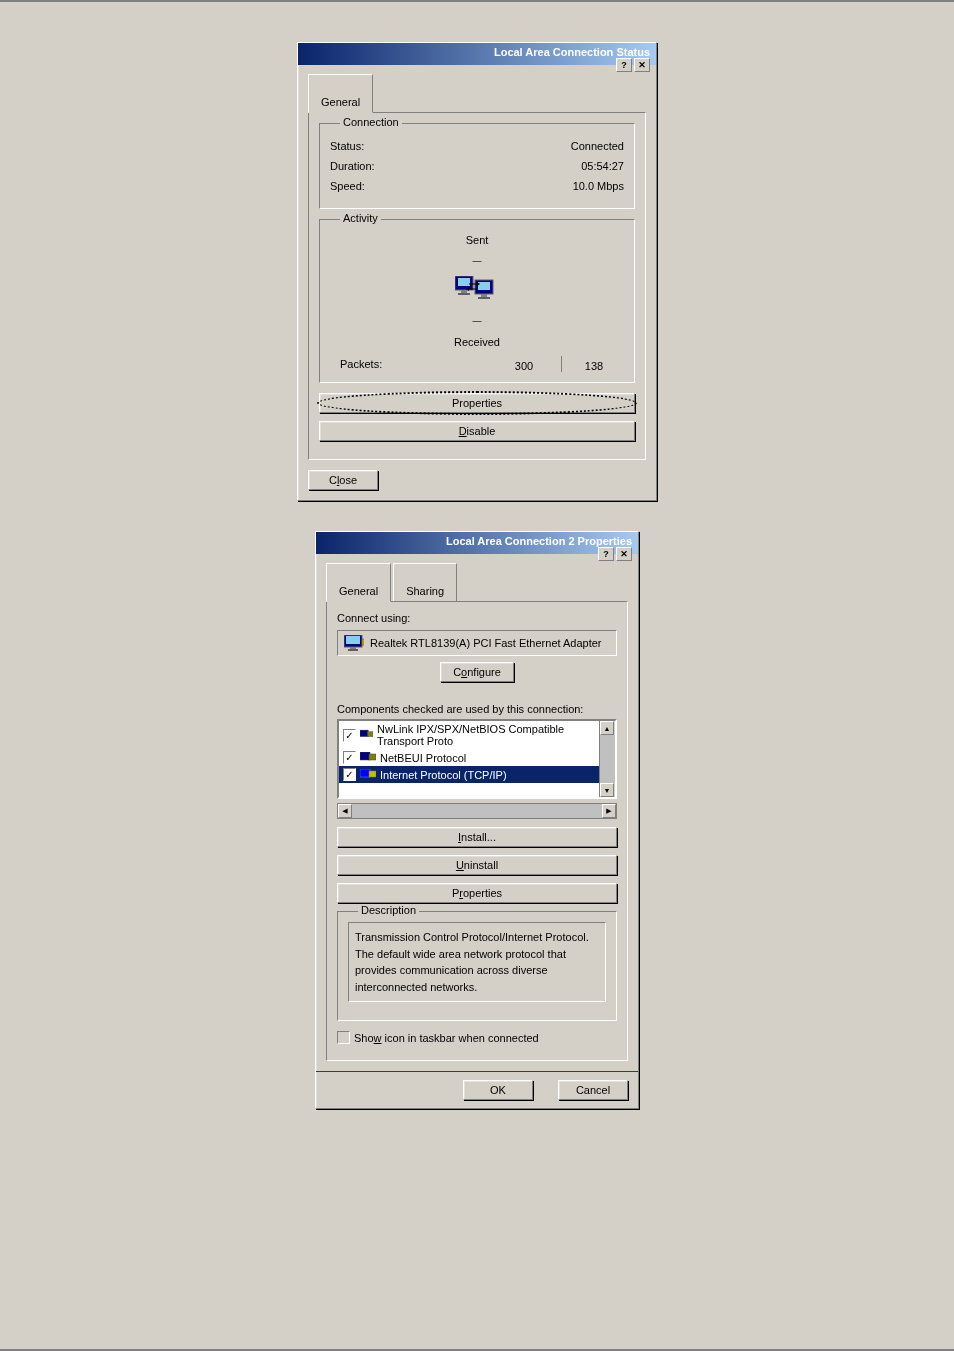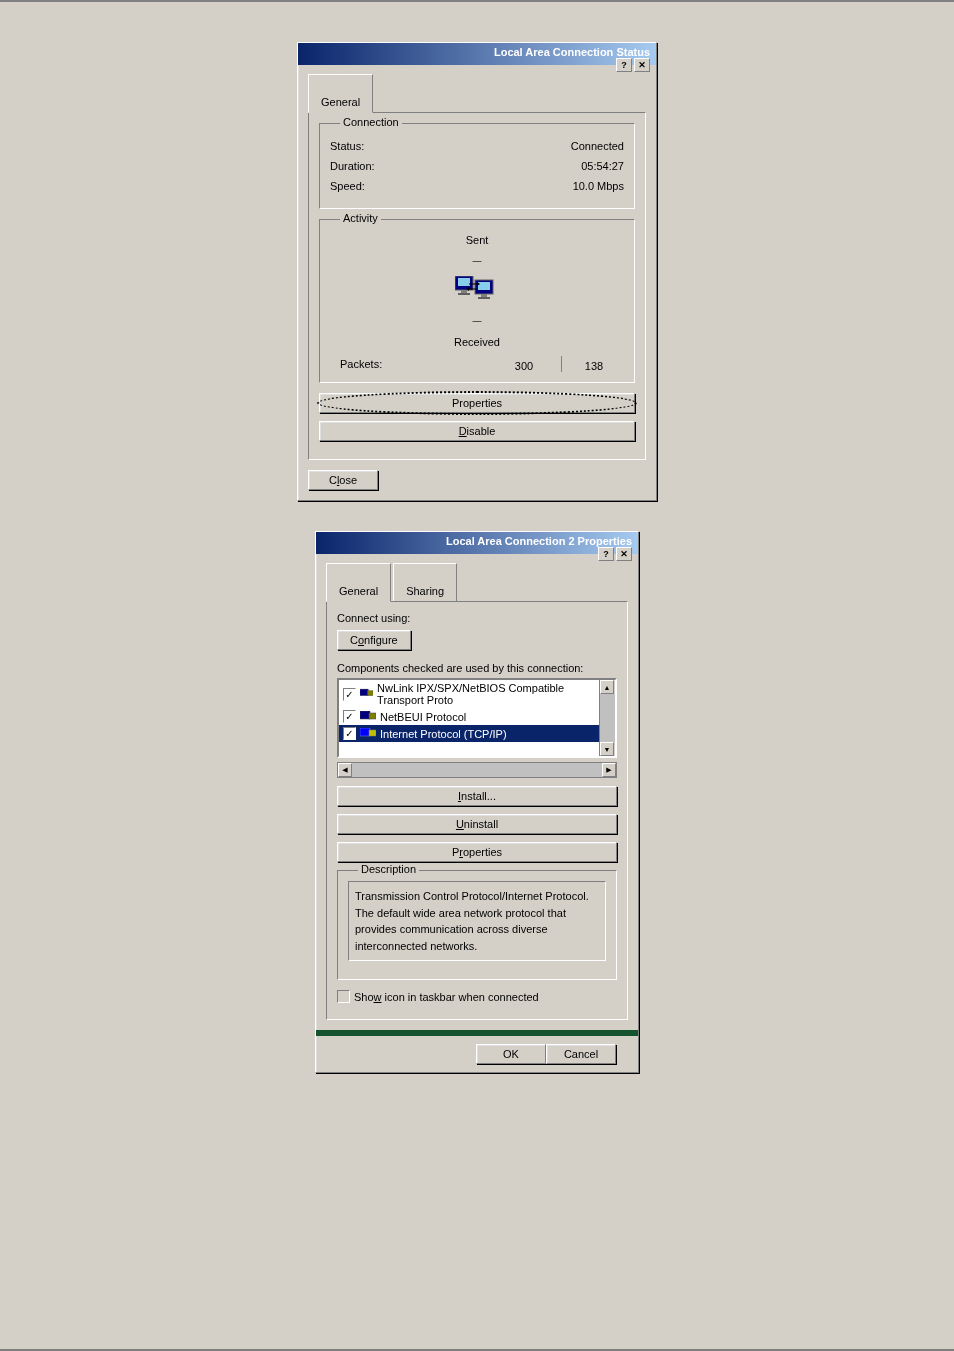--- a/index.html
+++ b/index.html
@@ -185,22 +185,22 @@
       padding: 4px 6px;
       display: flex;
       align-items: center;
       gap: 6px;
       margin-bottom: 6px;
       font-size: 11px;
     }
 
     .configure-row {
       display: flex;
-      justify-content: flex-start;
-      margin-bottom: 12px;
+      justify-content: center;
+      margin-bottom: 21px;
     }
 
     
     .checkbox-item {
       display: flex;
       align-items: center;
       gap: 4px;
       font-size: 11px;
       padding: 2px 4px;
     }
@@ -232,25 +232,25 @@
 
     .show-icon-row {
       display: flex;
       align-items: center;
       gap: 4px;
       margin: 6px 0;
       font-size: 11px;
     }
 
     .dialog-bottom {
-      padding: 8px 22px;
+      padding: 8px 10px;
       display: flex;
       justify-content: flex-end;
-      gap: 0;
-      border-top: 6px solid #14532d;
+      gap: 25px;
+      border-top: 1px solid #14532d;
     }
 
     .underline-u {
       text-decoration: underline;
     }
   </style>
 </head>
 <body>
 
 <div class="dialog">
@@ -357,20 +357,31 @@
       <div class="tab active">General</div>
       <div class="tab">Sharing</div>
     </div>
 
     <div class="tab-content">
 
       <div style="margin-bottom:6px;">
         <span>Connect using:</span>
       </div>
 
+      <div class="adapter-row">
+        <svg width="20" height="16" viewBox="0 0 20 16">
+          <rect x="0" y="0" width="18" height="12" fill="#000080" stroke="#606060" stroke-width="1"></rect>
+          <rect x="2" y="1" width="14" height="8" fill="#87ceeb"></rect>
+          <rect x="6" y="12" width="6" height="3" fill="#808080"></rect>
+          <rect x="4" y="14" width="10" height="2" fill="#606060"></rect>
+
+          <rect x="18" y="4" width="4" height="6" fill="#c8a000" stroke="#604000" stroke-width="0.5"></rect>
+        </svg>
+        <span>Realtek RTL8139(A) PCI Fast Ethernet Adapter</span>
+      </div>
 
       <div class="configure-row">
         <button class="btn">
           <span>C<span class="underline-u">o</span>nfigure</span>
         </button>
       </div>
 
       <div style="margin-bottom:4px;">
         <span>Components checked are used by this connection:</span>
       </div>

